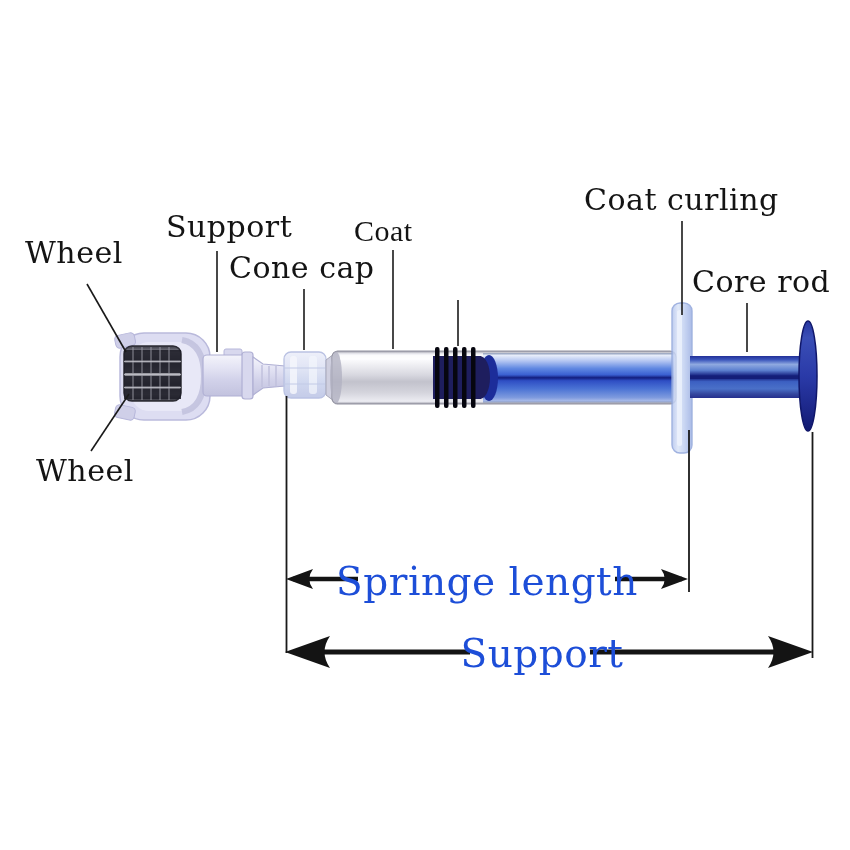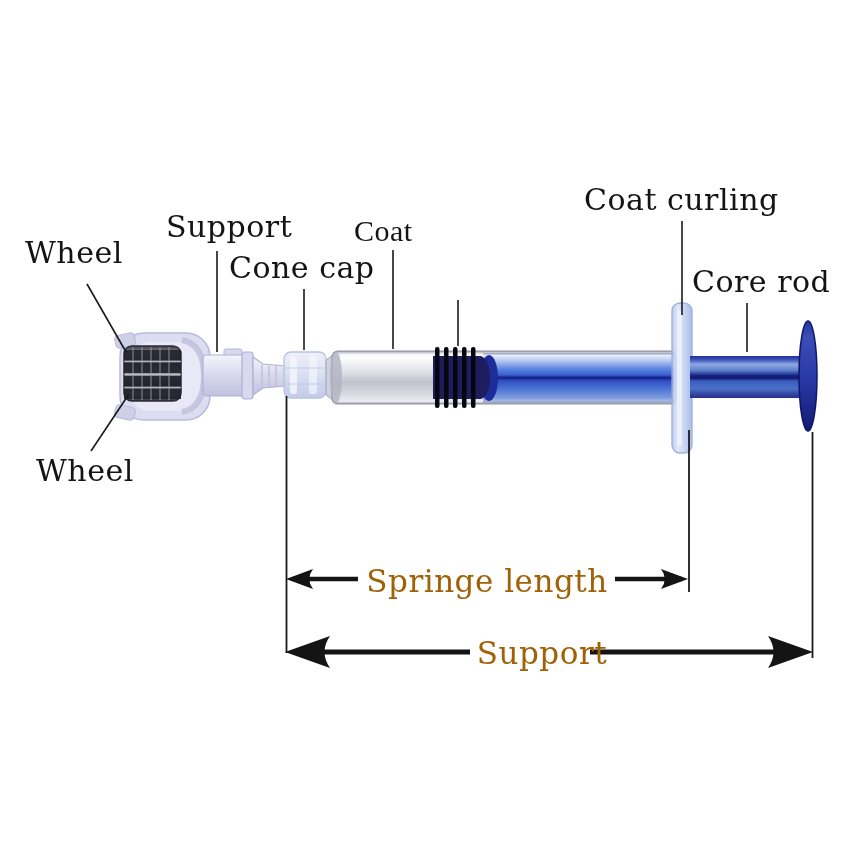--- a/index.html
+++ b/index.html
@@ -14,22 +14,22 @@
   .lbl{
     position:absolute;
     color:#141414;
     font-size:30px;
     letter-spacing:0.5px;
     white-space:nowrap;
     line-height:1;
   }
   .dim-lbl{
     position:absolute;
-    color:#a16207;
-    font-size:31px;
+    color:#1d4ed8;
+    font-size:39px;
     letter-spacing:0.5px;
     white-space:nowrap;
     line-height:1;
     transform:translate(-50%,-50%);
   }
 </style>
 </head>
 <body>
 
 <div class="stage">

